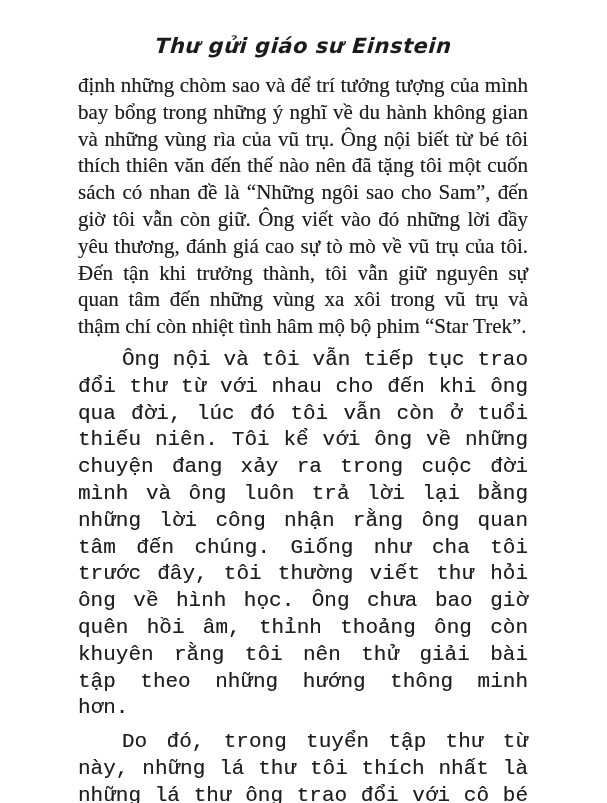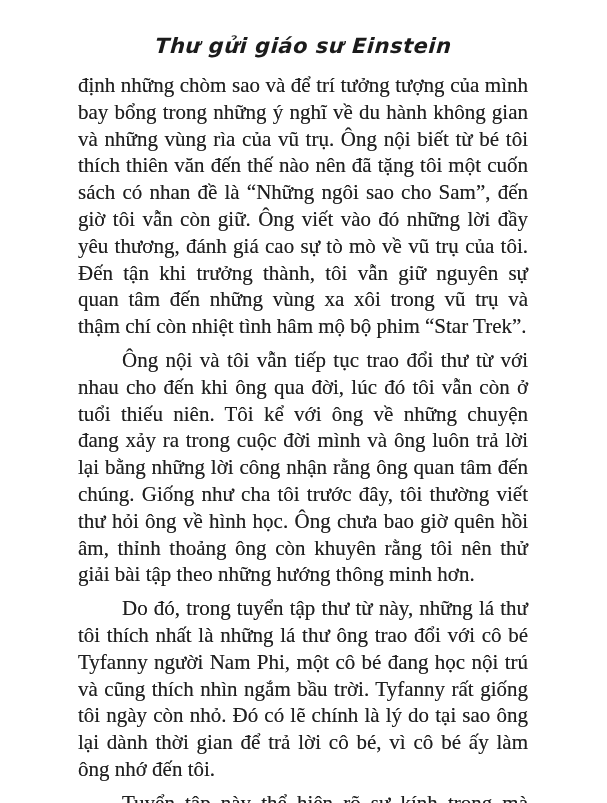--- a/index.html
+++ b/index.html
@@ -40,20 +40,21 @@
     text-align: justify;
     text-justify: inter-word;
     text-shadow: 0 0 0.5px rgba(30,30,30,0.55);
   }
   .page-body p.para {
     margin: 0 0 7px 0;
     padding: 0;
   }
   .page-body p.para.indent {
     text-indent: 44px;
+    font-family: Liberation Mono, monospace;
   }
 </style>
 </head>
 <body>
 
 <div class="book-page">
   <div class="running-head">Thư gửi giáo sư Einstein</div>
   <div class="page-body">
       <p class="para">định những chòm sao và để trí tưởng tượng của mình bay bổng trong những ý nghĩ về du hành không gian và những vùng rìa của vũ trụ. Ông nội biết từ bé tôi thích thiên văn đến thế nào nên đã tặng tôi một cuốn sách có nhan đề là “Những ngôi sao cho Sam”, đến giờ tôi vẫn còn giữ. Ông viết vào đó những lời đầy yêu thương, đánh giá cao sự tò mò về vũ trụ của tôi. Đến tận khi trưởng thành, tôi vẫn giữ nguyên sự quan tâm đến những vùng xa xôi trong vũ trụ và thậm chí còn nhiệt tình hâm mộ bộ phim “Star Trek”.</p>
       <p class="para indent">Ông nội và tôi vẫn tiếp tục trao đổi thư từ với nhau cho đến khi ông qua đời, lúc đó tôi vẫn còn ở tuổi thiếu niên. Tôi kể với ông về những chuyện đang xảy ra trong cuộc đời mình và ông luôn trả lời lại bằng những lời công nhận rằng ông quan tâm đến chúng. Giống như cha tôi trước đây, tôi thường viết thư hỏi ông về hình học. Ông chưa bao giờ quên hồi âm, thỉnh thoảng ông còn khuyên rằng tôi nên thử giải bài tập theo những hướng thông minh hơn.</p>

